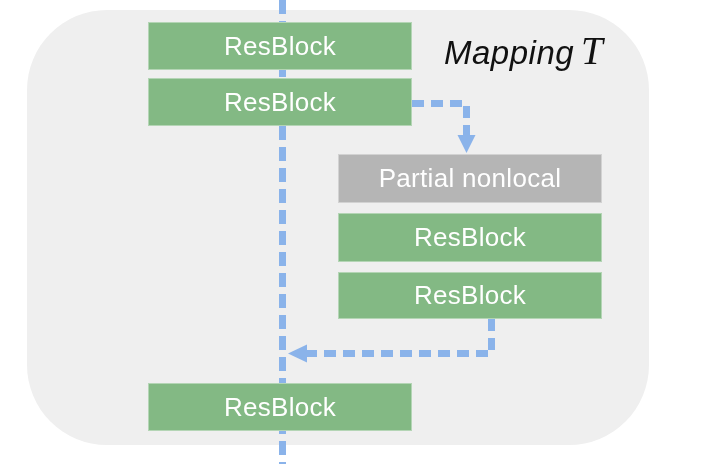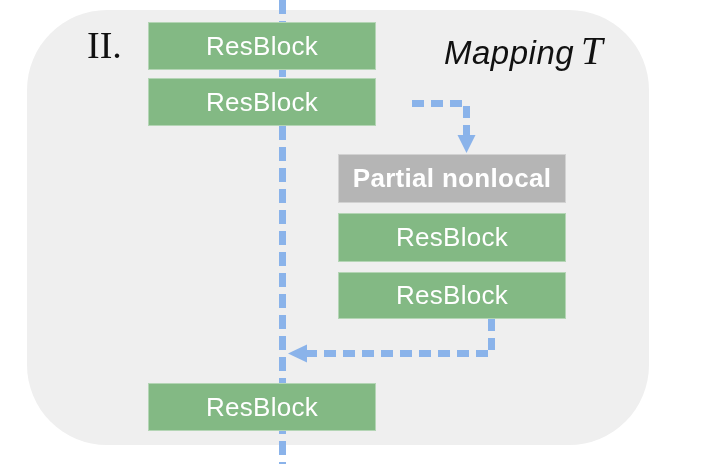--- a/index.html
+++ b/index.html
@@ -29,33 +29,33 @@
     stroke: var(--flow_blue, #8ab3ea);
     stroke-width: 7;
     fill: none;
     stroke-linecap: butt;
   }
   .dash-v  { stroke-dasharray: 14 7; }
   .dash-a  { stroke-dasharray: 12 7; }
   .arrow-head { fill: var(--flow_blue, #8ab3ea); stroke: none; }
   .block {
     position: absolute;
-    width: 228px;
+    width: 264px;
     display: flex;
     align-items: center;
     justify-content: center;
     color: var(--block_text, #ffffff);
     font-size: 26px;
     letter-spacing: 0.3px;
     z-index: 2;
     box-sizing: border-box;
     border: 1.5px solid rgba(255,255,255,0.4);
   }
   .green { background: var(--block_green, #83b984); }
-  .gray  { background: var(--block_gray, #b5b5b5); font-weight: bold; }
+  .gray  { background: var(--block_gray, #b5b5b5); }
   .res-left-1  { left: 148px; top: 22px;  height: 48px; }
   .res-left-2  { left: 148px; top: 78px;  height: 48px; }
   .pnl-block   { left: 338px; top: 154px; height: 49px; }
   .res-right-1 { left: 338px; top: 213px; height: 49px; }
   .res-right-2 { left: 338px; top: 272px; height: 47px; }
   .res-bottom  { left: 148px; top: 383px; height: 48px; }
   .panel-label {
     position: absolute;
     left: 87px; top: 26px;
     font-family: "Liberation Serif", serif;
@@ -94,21 +94,20 @@
   <div class="panel"></div>
 
   <svg class="connectors" viewBox="0 0 705 464" xmlns="http://www.w3.org/2000/svg">
     <path class="flow-line dash-v" d="M282.5 0 L282.5 464"></path>
     <path class="flow-line dash-a" d="M412 103.5 L466.5 103.5 L466.5 135"></path>
     <polygon class="arrow-head" points="457.5,135 475.5,135 466.5,153"></polygon>
     <path class="flow-line dash-a" d="M491.5 319 L491.5 353.5 L307 353.5"></path>
     <polygon class="arrow-head" points="307,344.5 307,362.5 288,353.5"></polygon>
   </svg>
 
-  <div class="panel-label">II.</div>
 
   <div class="mapping-title">
     <span class="mapping-text">Mapping</span>
     <span class="mapping-symbol">T</span>
   </div>
 
   <div class="block green res-left-1">ResBlock</div>
   <div class="block green res-left-2">ResBlock</div>
 
   <div class="block gray pnl-block">Partial nonlocal</div>

